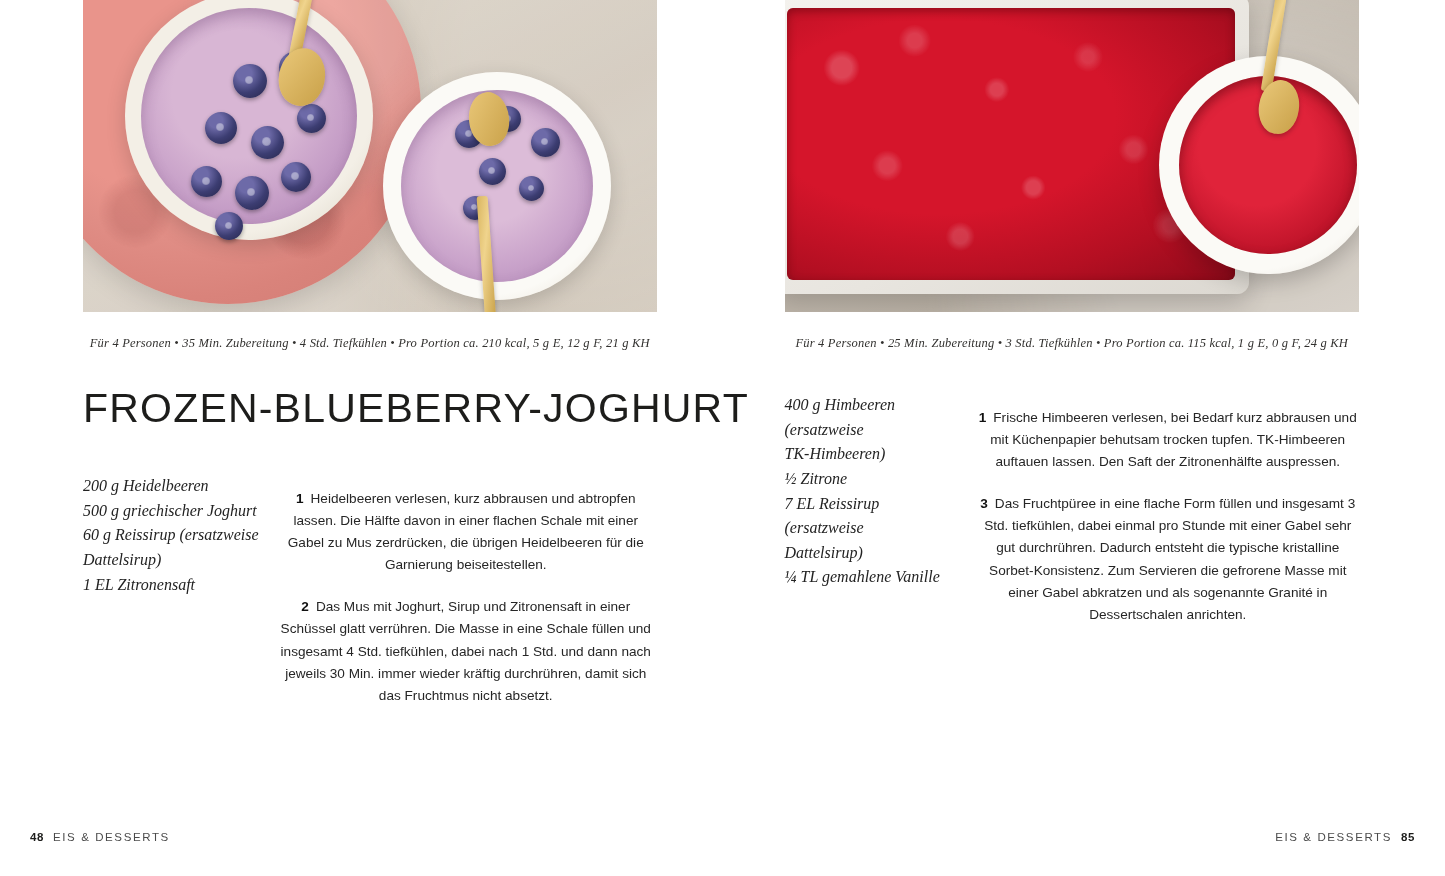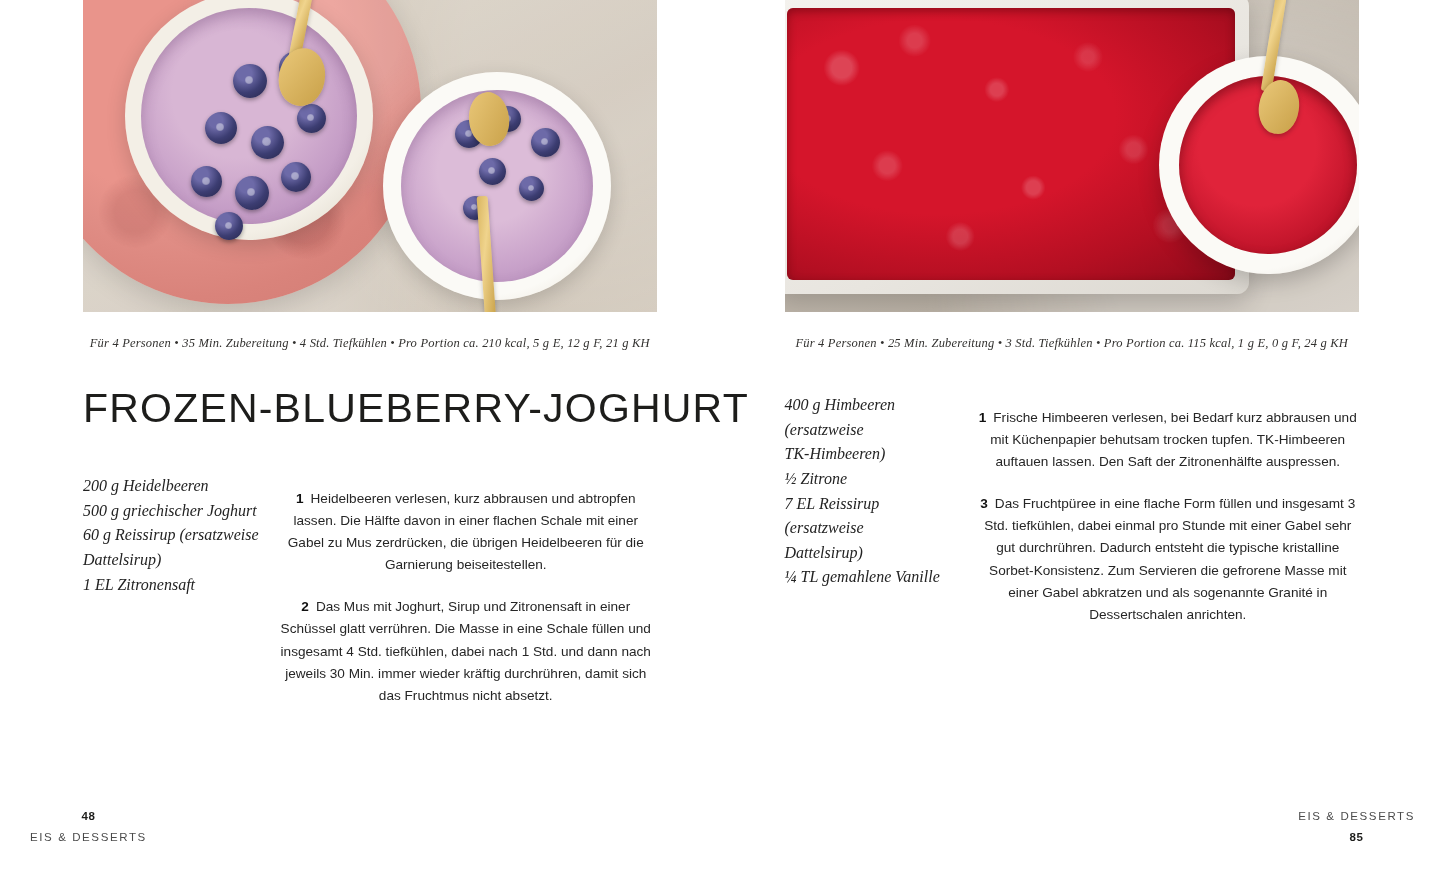--- a/index.html
+++ b/index.html
@@ -252,21 +252,20 @@
   
   .footer {
     position: absolute;
     bottom: 33px;
     font-size: 11.5px;
     letter-spacing: 1.6px;
     color: #4b4b4b;
     display: flex;
     align-items: center;
     gap: 9px;
-    flex-direction: column;
   }
   .footer .pageno {
     font-weight: 700;
     color: #1d1d1b;
     letter-spacing: .6px;
   }
   .footer-left  { left: 30px; }
   .footer-right { right: 30px; }
 </style>
 </head>

